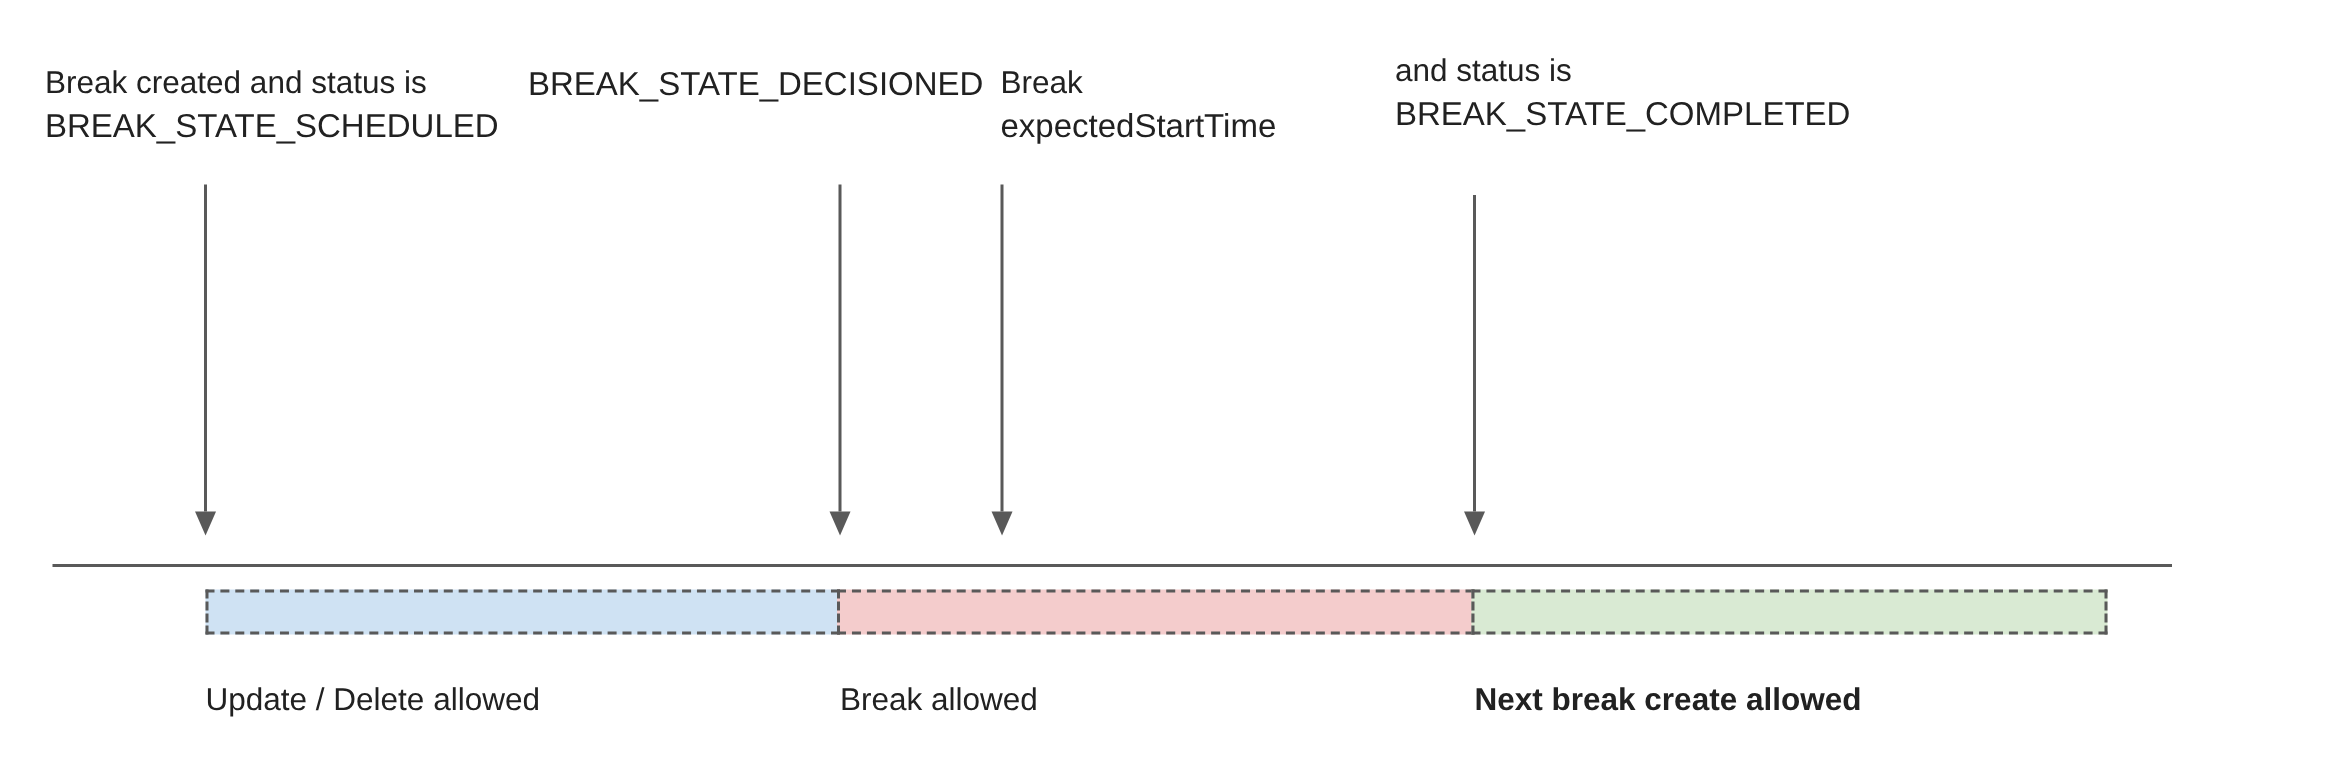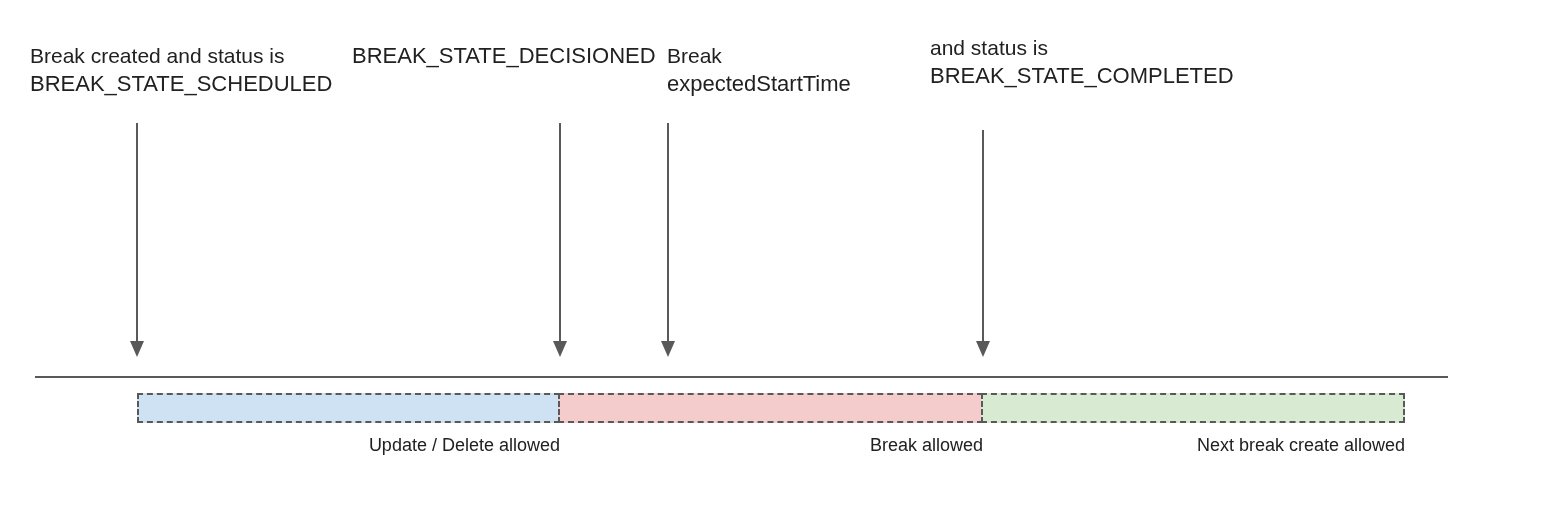--- a/index.html
+++ b/index.html
@@ -101,29 +101,29 @@
     border: 2px dashed #595959;
   }
   .segment + .segment { margin-left: -2px; }
   .seg1 { width: 423px; }
   .seg2 { width: 425px; }
   .seg3 { width: 424px; }
 
   
   .seg-label {
     position: absolute;
-    top: 432px;
-    font-size: 18px;
+    top: 454px;
+    font-size: 21px;
     line-height: 26px;
-    text-align: right;
+    text-align: left;
     white-space: nowrap;
   }
   .seg-label-1 { left: 137px; width: 423px; }
   .seg-label-2 { left: 560px; width: 423px; }
-  .seg-label-3 { left: 983px; width: 422px; }
+  .seg-label-3 { left: 983px; width: 422px; font-weight: bold; }
 </style>
 </head>
 <body>
 
 <div class="canvas">
 
   <div class="annotation a1">
     <div>Break created and status is</div>
     <div class="code">BREAK_STATE_SCHEDULED</div>
   </div>

